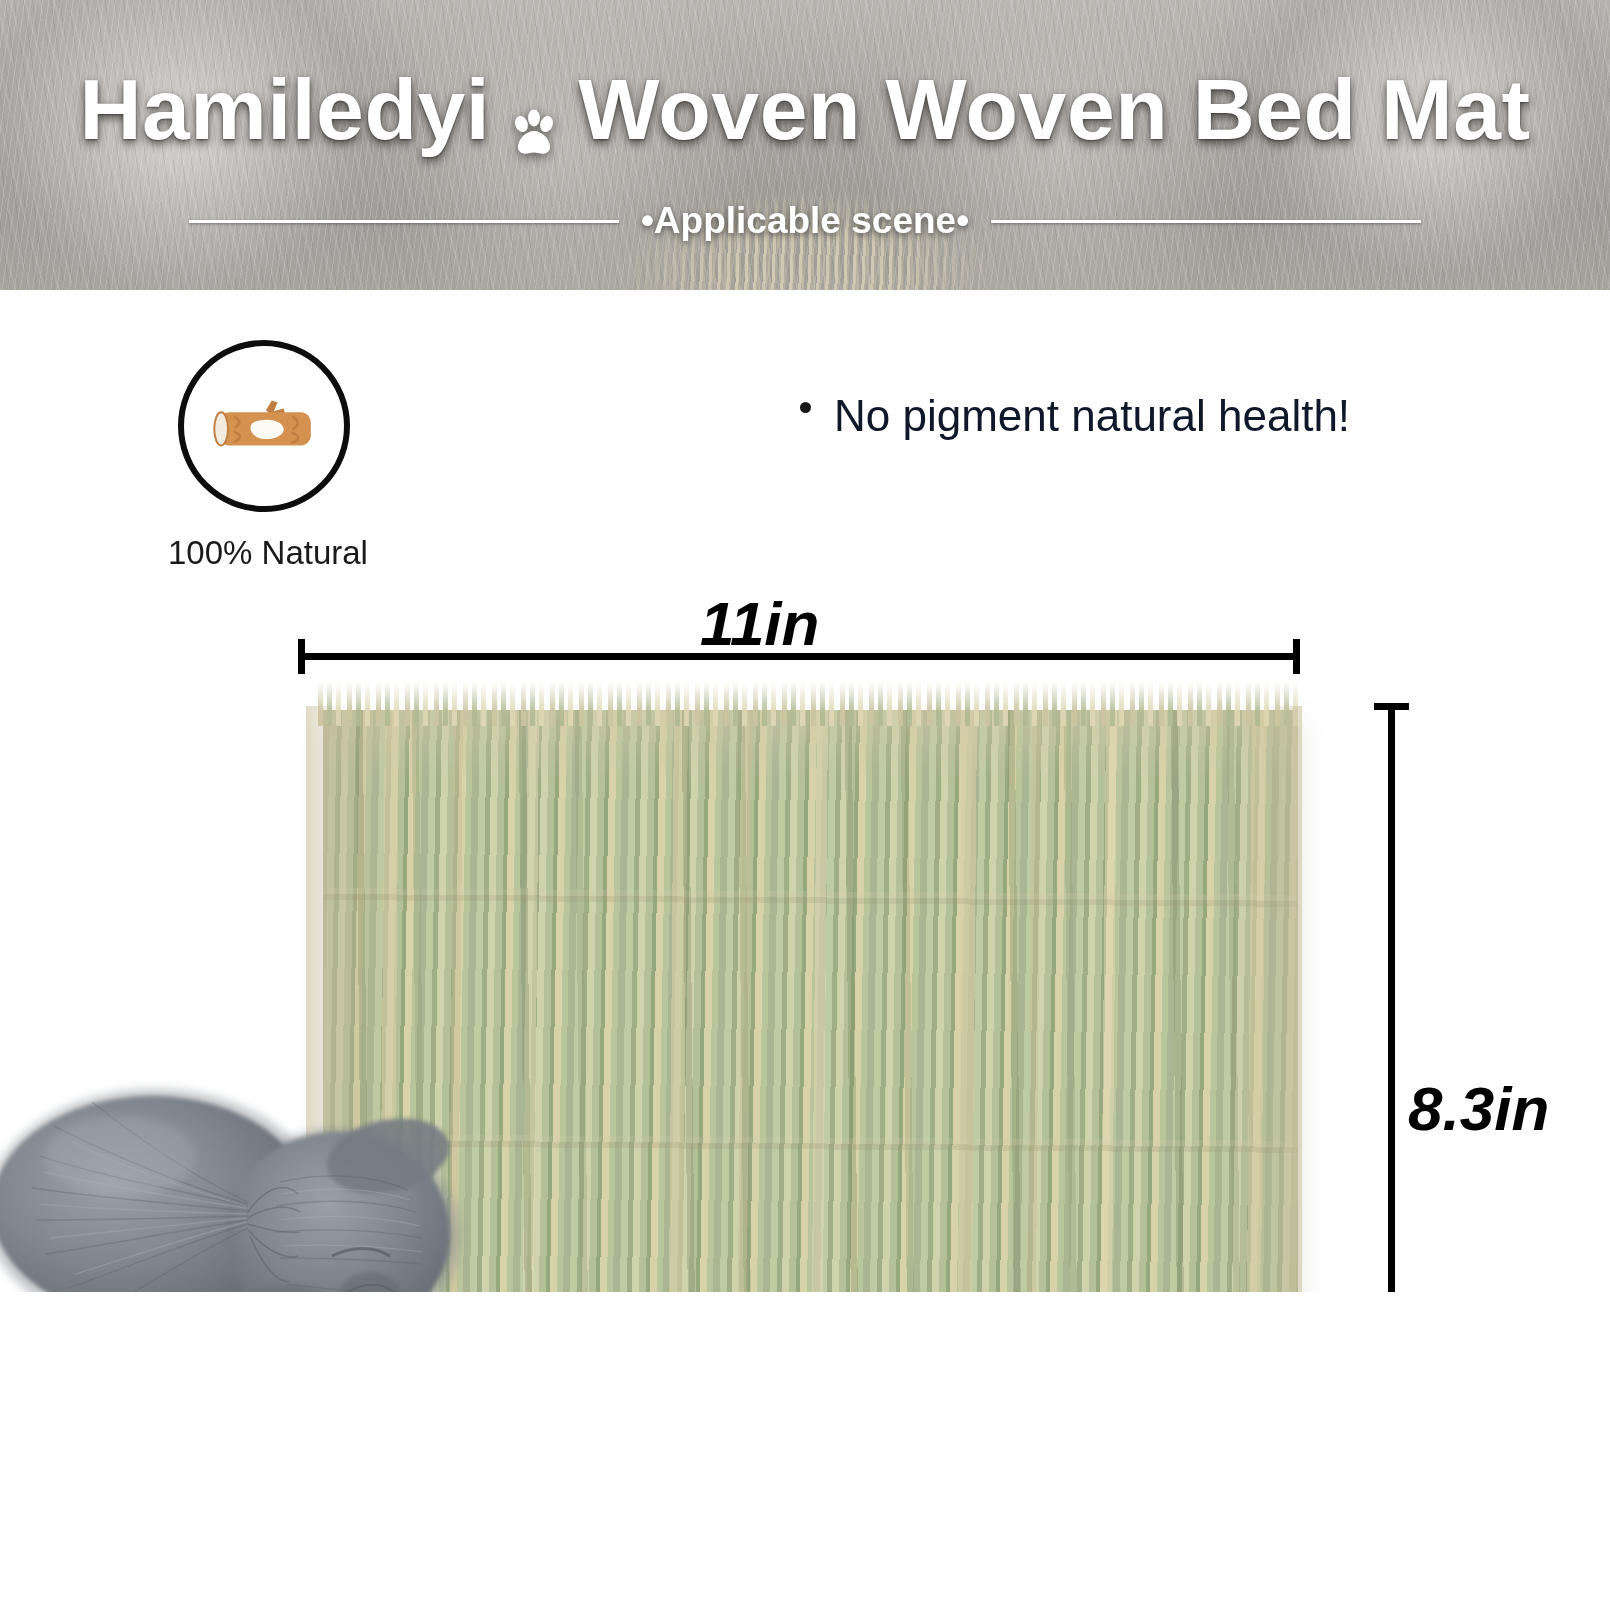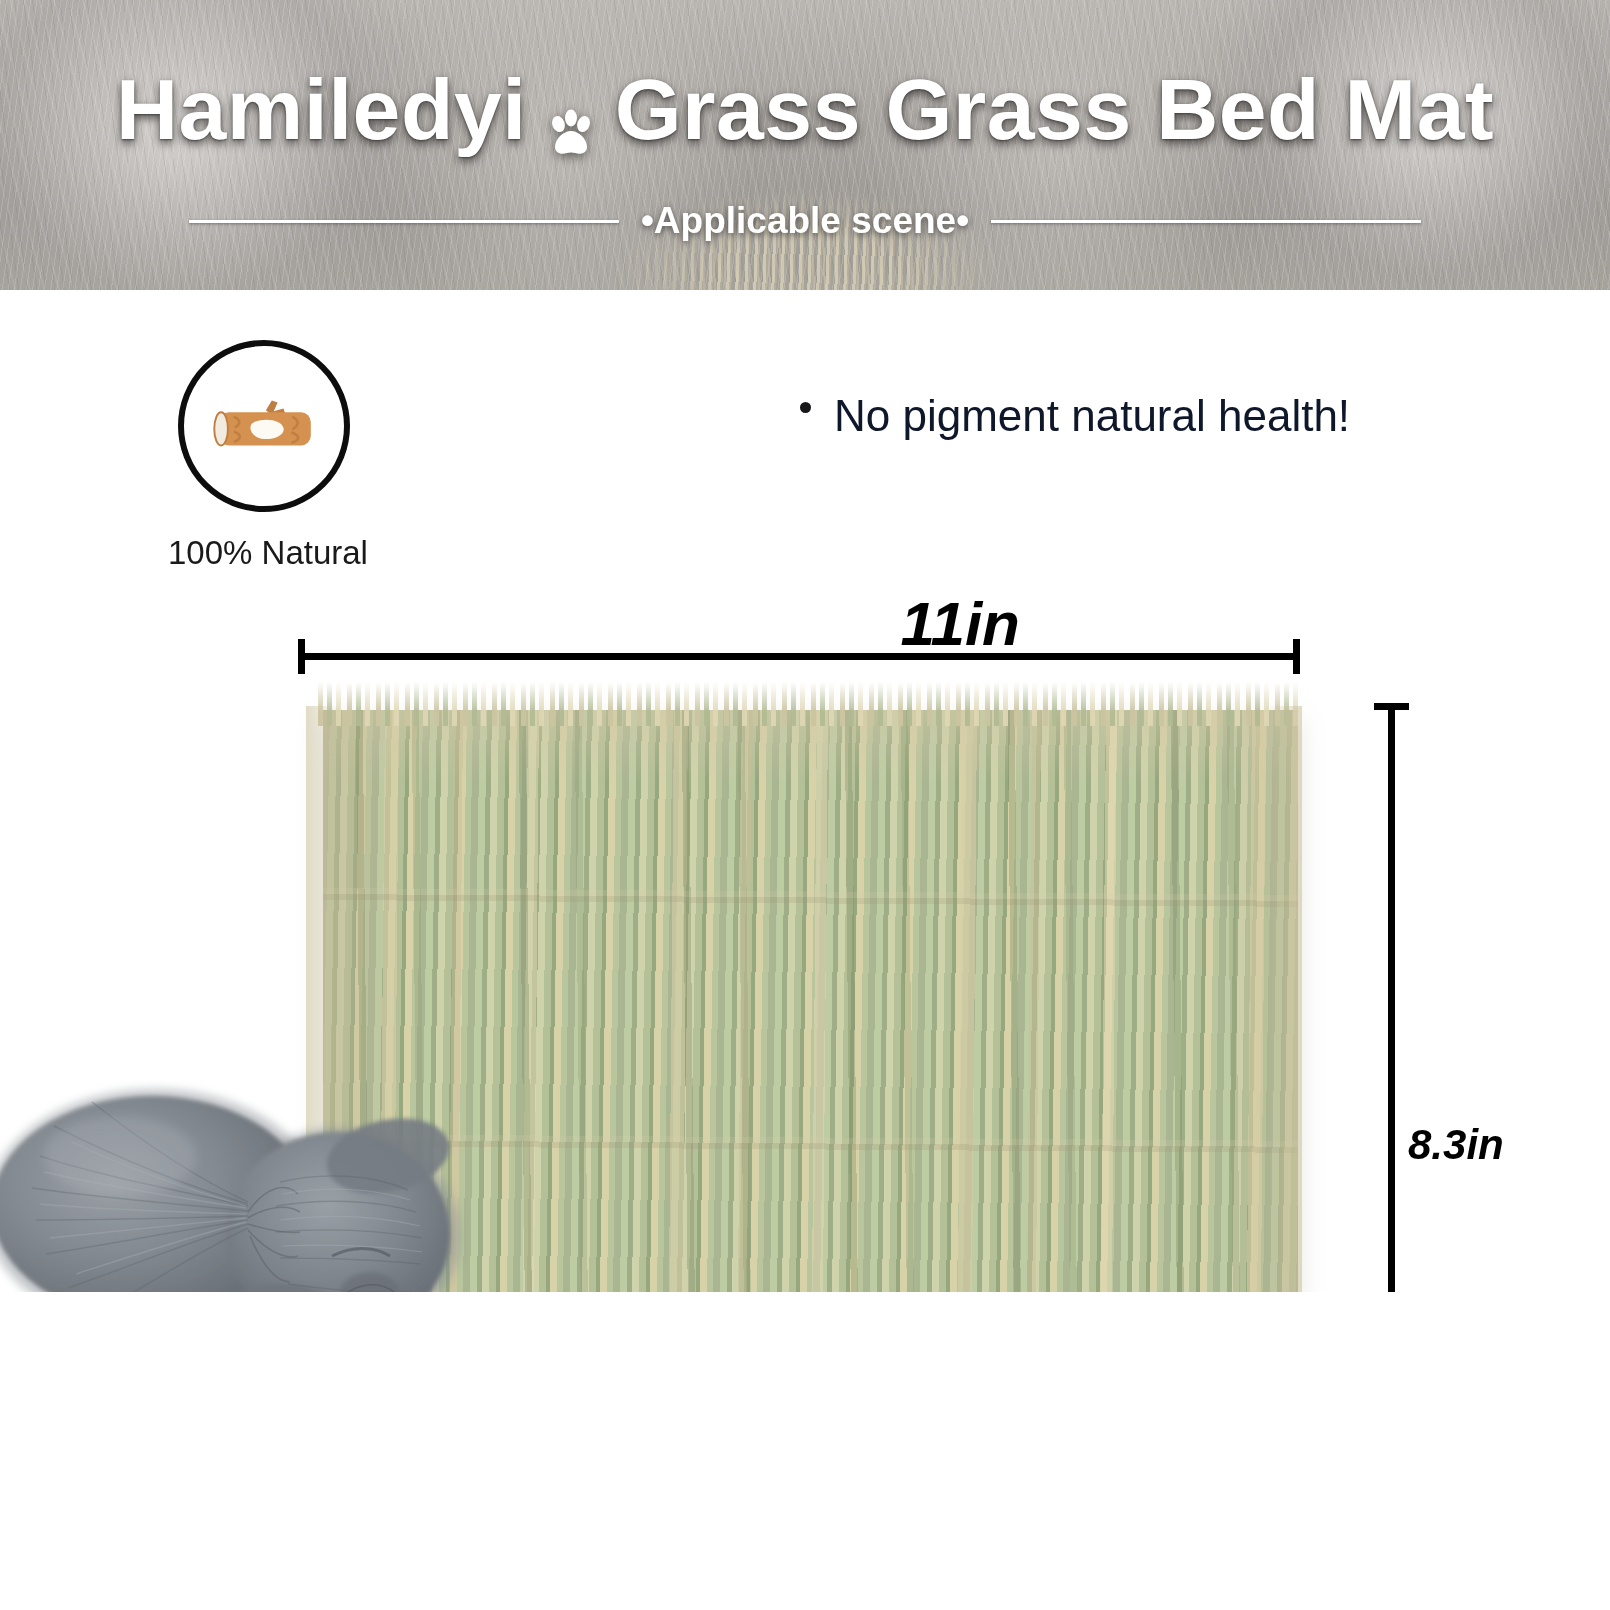--- a/index.html
+++ b/index.html
@@ -160,21 +160,21 @@
   }
   .bullet-lines {
     padding-left: 34px;
   }
 
   
   .dim-h-label {
     position: absolute;
     left: 700px; top: 588px;
     width: 320px;
-    text-align: right;
+    text-align: left;
     font-size: 62px;
     font-weight: 700;
     font-style: italic;
     color: #000000;
   }
   .dim-h-line {
     position: absolute;
     left: 298px; top: 653px;
     width: 1002px;
     height: 7px;
@@ -207,26 +207,25 @@
     width: 35px;
     height: 7px;
     background: #000000;
   }
   .dim-v-line::before { top: 0; }
   .dim-v-line::after  { bottom: 0; }
 
   .dim-v-label {
     position: absolute;
     left: 1408px; top: 1073px;
-    font-size: 42px;
+    font-size: 62px;
     font-weight: 700;
     font-style: italic;
     color: #000000;
     white-space: nowrap;
-    margin-top: 48px;
   }
 
   
   .mat {
     position: absolute;
     left: 268px; top: 676px;
     width: 1052px;
     height: 840px;
   }
   .mat-body {
@@ -349,21 +348,21 @@
     <div class="banner-title">
       <span>Hamiledyi</span>
       <span class="paw-icon">
         <svg viewBox="0 0 52 52" width="52" height="52" aria-hidden="true">
           <ellipse cx="13.5" cy="16" rx="6.2" ry="8.2" fill="#ffffff" transform="rotate(-18 13.5 16)"></ellipse>
           <ellipse cx="26" cy="10" rx="6.0" ry="8.4" fill="#ffffff"></ellipse>
           <ellipse cx="38.5" cy="16" rx="6.2" ry="8.2" fill="#ffffff" transform="rotate(18 38.5 16)"></ellipse>
           <path d="M26 23 C34 23 42 31 42 39 C42 45 36 47 30 45 C27.5 44.2 24.5 44.2 22 45 C16 47 10 45 10 39 C10 31 18 23 26 23 Z" fill="#ffffff"></path>
         </svg>
       </span>
-      <span>Grass Grass Bed Mat</span>
+      <span>Woven Woven Bed Mat</span>
     </div>
 
     <div class="scene-row">
       <div class="scene-rule"></div>
       <div class="scene-label">•Applicable scene•</div>
       <div class="scene-rule"></div>
     </div>
   </div>
 
   <div class="badges">

